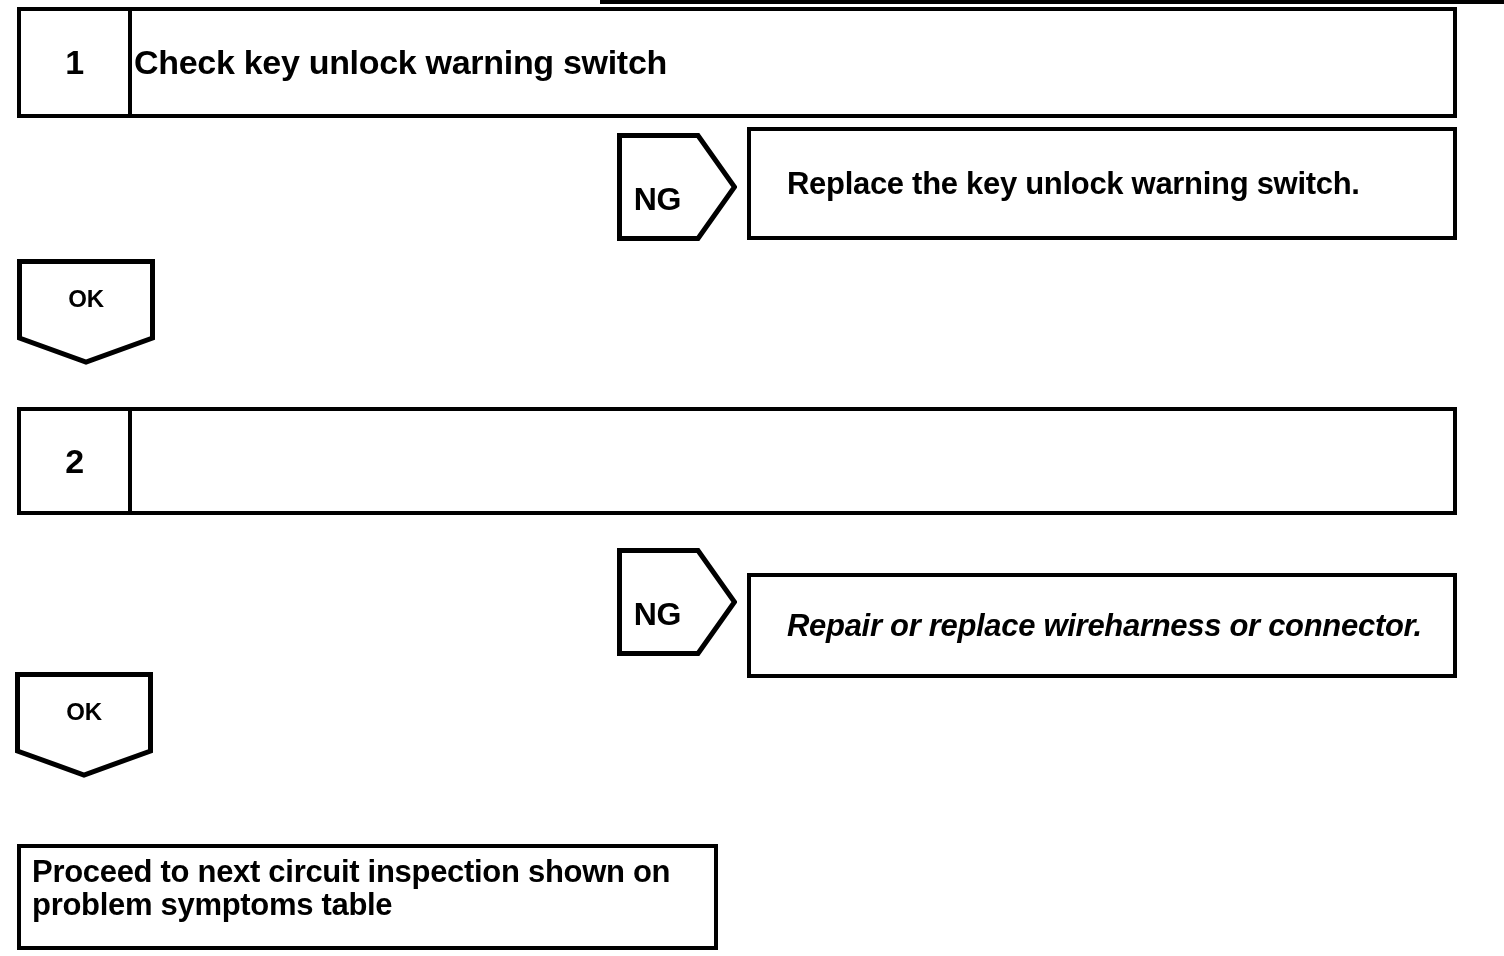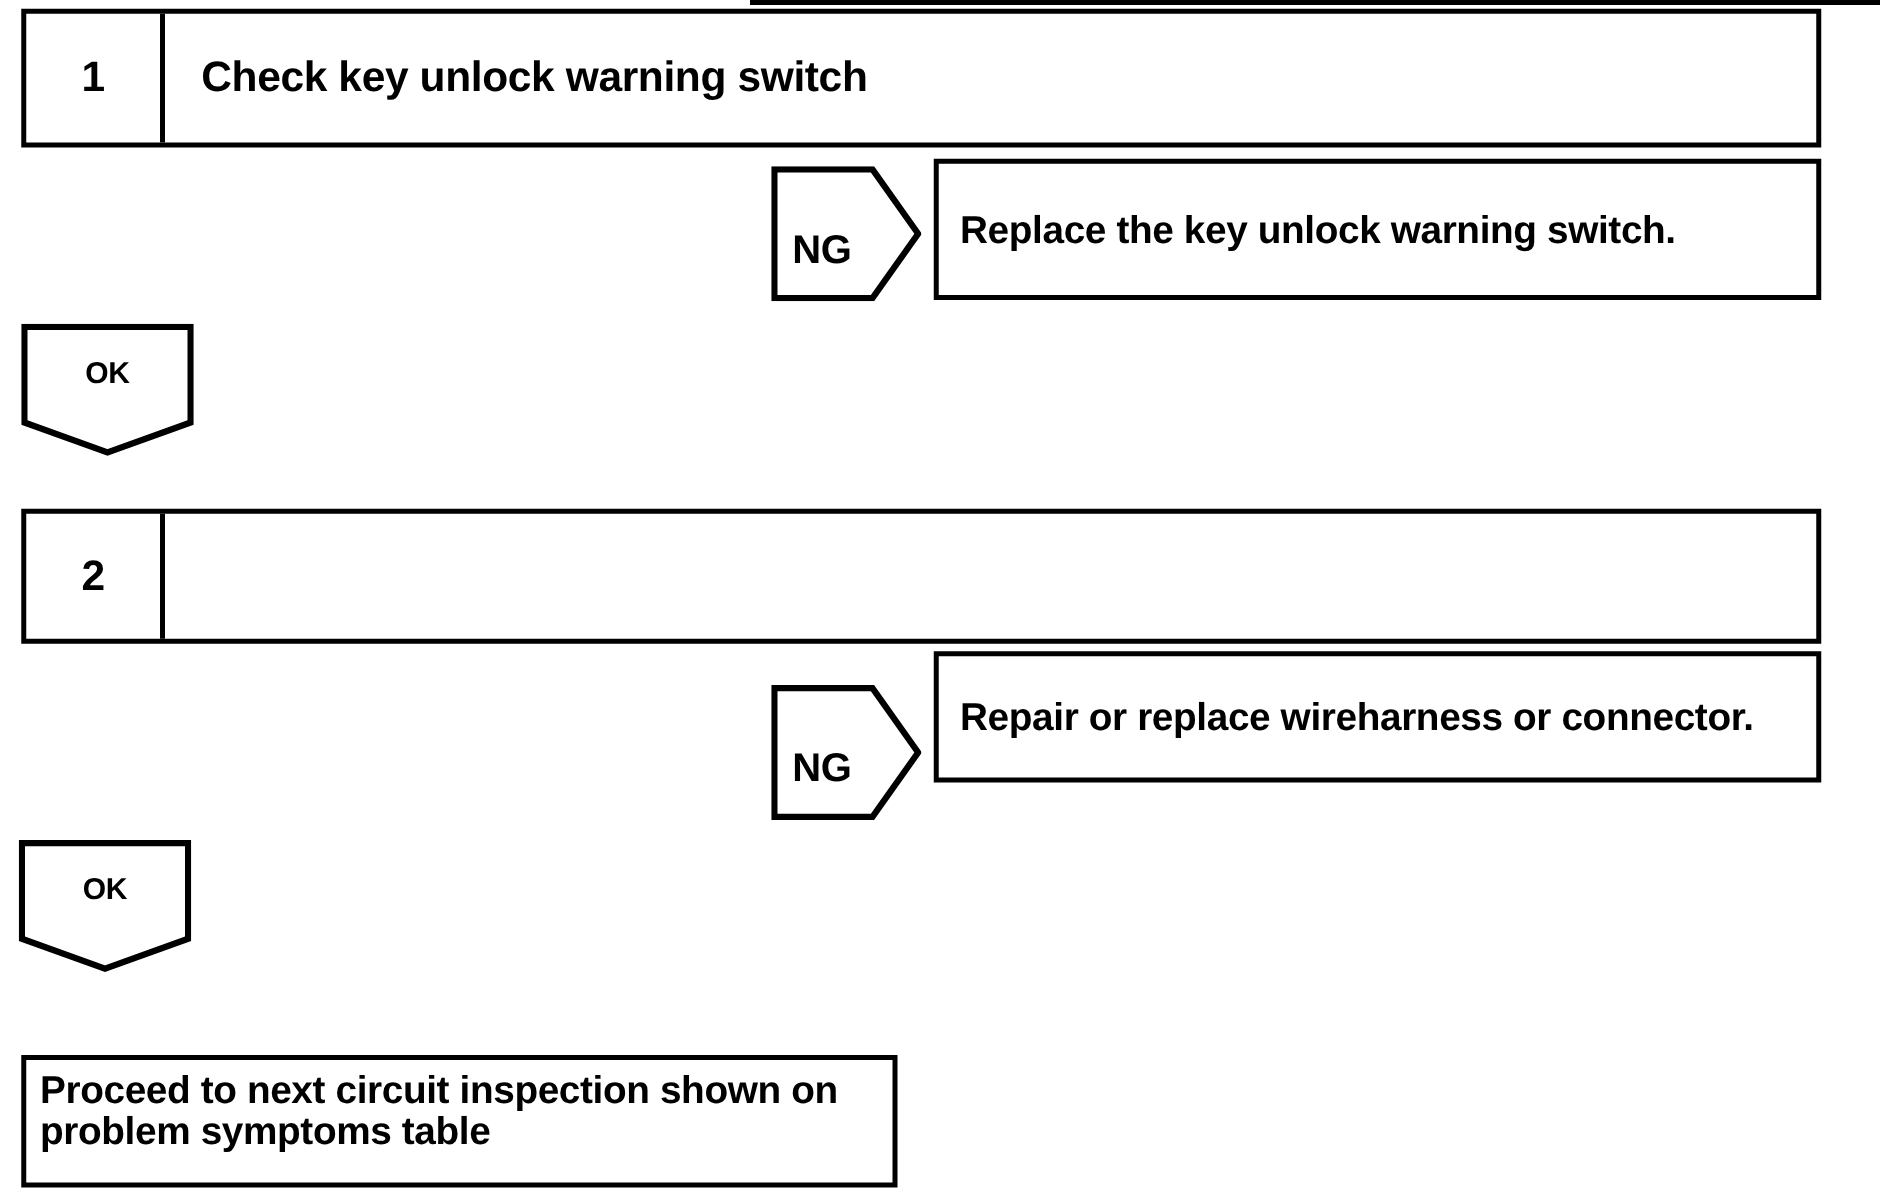--- a/index.html
+++ b/index.html
@@ -39,21 +39,21 @@
     display: flex;
     align-items: center;
     justify-content: center;
     font-size: 34px;
     letter-spacing: -0.2px;
   }
   .step-title {
     flex: 1 1 auto;
     display: flex;
     align-items: center;
-    padding-left: 29px;
+    padding-left: 2px;
     font-size: 34px;
     line-height: 35px;
     letter-spacing: -0.3px;
   }
   
   .ng-shape { position: absolute; width: 120px; height: 108px; }
   .ng-1 { left: 617px; top: 133px; }
   .ng-2 { left: 617px; top: 548px; }
   .ng-label {
     position: absolute;
@@ -64,26 +64,26 @@
   }
   .ng-label-1 { left: 617px; top: 133px; }
   .ng-label-2 { left: 617px; top: 548px; }
   
   .action-box {
     position: absolute;
     border: 4px solid #000000;
     background: #ffffff;
     display: flex;
     align-items: center;
-    padding-left: 17px;
+    padding-left: 36px;
     font-size: 31px;
     letter-spacing: -0.3px;
   }
   .action-1 { left: 747px; top: 127px; width: 710px; height: 113px; }
-  .action-2 { left: 747px; top: 521px; width: 710px; height: 105px; }
+  .action-2 { left: 747px; top: 573px; width: 710px; height: 105px; font-style: italic; }
   
   .ok-shape { position: absolute; width: 138px; height: 106px; }
   .ok-1 { left: 17px; top: 259px; }
   .ok-2 { left: 15px; top: 672px; }
   .ok-label {
     position: absolute;
     width: 138px; height: 79px;
     display: flex; align-items: center; justify-content: center;
     font-size: 24px;
     letter-spacing: -0.3px;

